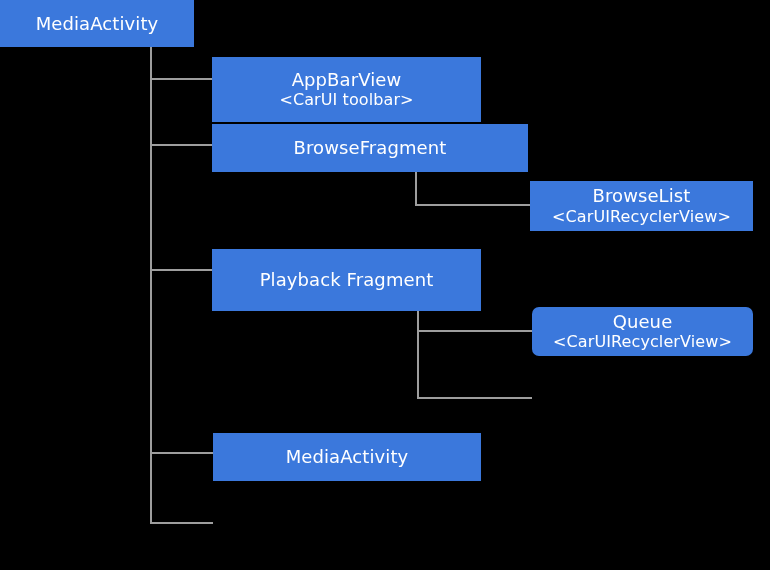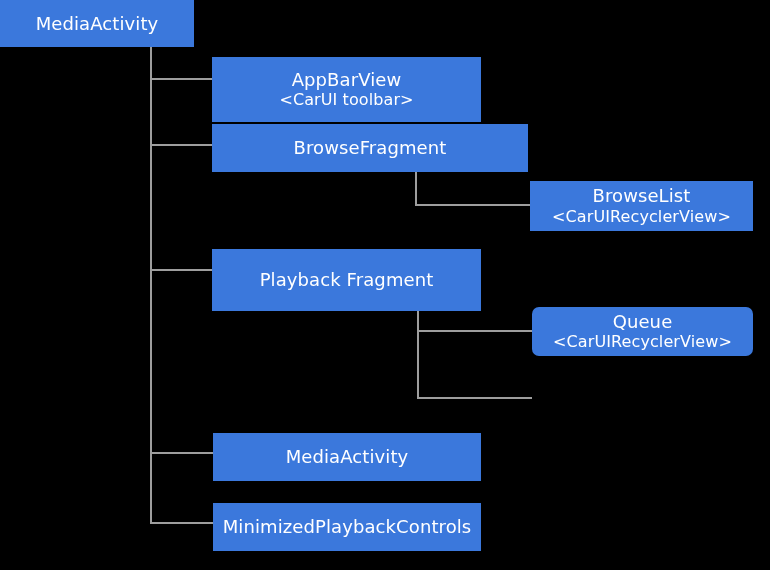--- a/index.html
+++ b/index.html
@@ -117,17 +117,14 @@
   <div class="node" id="node-queue">
     <div class="title">Queue</div>
     <div class="subtitle">&lt;CarUIRecyclerView&gt;</div>
   </div>
 
 
   <div class="node" id="node-errorfragment">
     <div class="title">MediaActivity</div>
   </div>
 
-  <div class="node" id="node-minimizedplayback">
-    <div class="title">MinimizedPlaybackControls</div>
-  </div>
 
 </div>
 
 </body></html>

